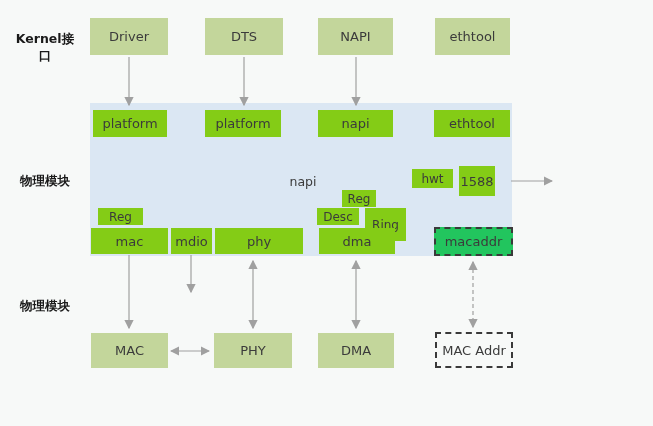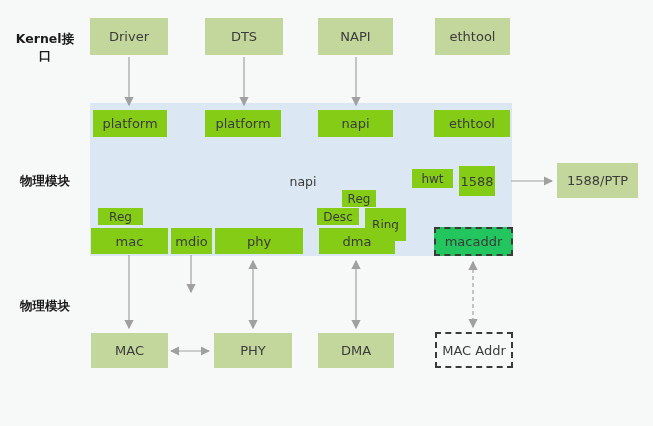--- a/index.html
+++ b/index.html
@@ -72,21 +72,20 @@
   <div class="box bbox small" style="left:317px;top:208px;width:42px;height:17px">Desc</div>
   <div class="box bbox small" style="left:365px;top:208px;width:41px;height:33px">Ring</div>
   <div class="box bbox small" style="left:98px;top:208px;width:45px;height:17px">Reg</div>
 
   <div class="box bbox" style="left:91px;top:228px;width:77px;height:26px">mac</div>
   <div class="box bbox" style="left:171px;top:228px;width:41px;height:26px">mdio</div>
   <div class="box bbox" style="left:215px;top:228px;width:88px;height:26px">phy</div>
   <div class="box bbox" style="left:319px;top:228px;width:76px;height:26px">dma</div>
   <div class="box dashed-blue" style="left:434px;top:227px;width:79px;height:29px">macaddr</div>
 
-  <div class="box gbox" style="left:557px;top:163px;width:81px;height:35px">1588/PTP</div>
 
   <div class="box gbox" style="left:91px;top:333px;width:77px;height:35px">MAC</div>
   <div class="box gbox" style="left:214px;top:333px;width:78px;height:35px">PHY</div>
   <div class="box gbox" style="left:318px;top:333px;width:76px;height:35px">DMA</div>
   <div class="box dashed-plain" style="left:435px;top:332px;width:78px;height:36px">MAC Addr</div>
 
   <svg class="overlay" width="653" height="426" viewBox="0 0 653 426">
     <defs>
       <marker id="ah" viewBox="0 0 8 8" markerWidth="8" markerHeight="8" refX="7" refY="4" orient="auto-start-reverse">
         <path d="M0,0 L8,4 L0,8 z" fill="#a0a0a0"></path>

